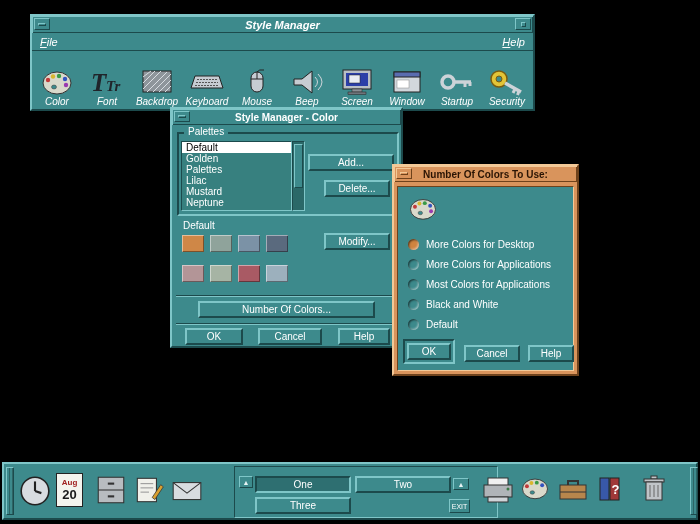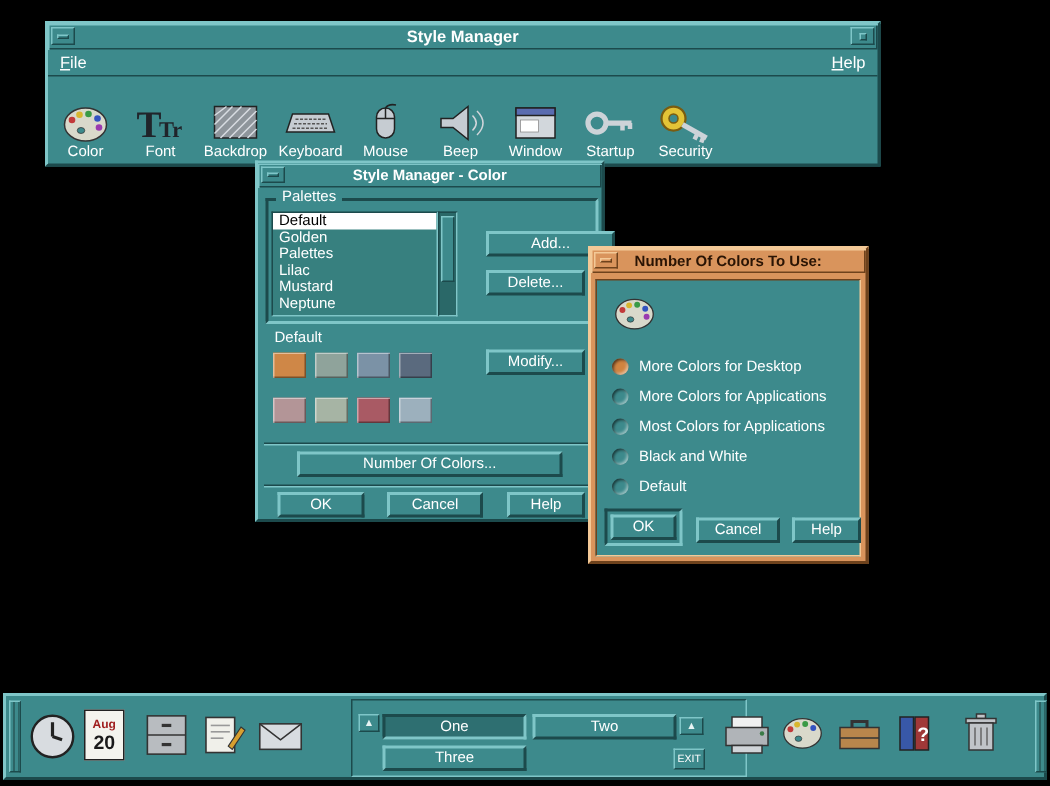--- a/index.html
+++ b/index.html
@@ -90,21 +90,21 @@
   .cal { position:absolute; width:27px; height:34px; background:#f4f4ee; border:1px solid #222;
     display:flex; flex-direction:column; align-items:center; justify-content:center; }
   .cal .mo { font-size:8px; font-weight:bold; color:#a02020; line-height:10px; }
   .cal .dy { font-size:13px; font-weight:bold; color:#1a1a1a; line-height:14px; }
 </style>
 </head>
 <body>
 
 <div class="desktop">
 
-  <div class="window" style="left:30px; top:14px; width:557px; height:97px;">
+  <div class="window" style="left:30px; top:14px; width:505px; height:97px;font-style:italic;">
     <div class="titlebar">
       <div class="wbtn" style="left:2px;">
           <i class="bar"></i>
         </div>
       <span>Style Manager</span>
       <div class="wbtn" style="right:2px;">
           <i class="sq"></i>
         </div>
     </div>
     <div class="menubar">
@@ -163,20 +163,30 @@
       </div>
 
       <div class="tool">
         <svg class="ticon" width="38" height="30" viewBox="0 0 38 30">
           <polygon points="6,12 14,12 24,4 24,26 14,18 6,18" fill="#c6ccd2" stroke="#222"></polygon>
           <path d="M27 10 q5 5 0 10 M30 7 q8 8 0 16" fill="none" stroke="#cfd5da"></path>
         </svg>
         <span class="tlabel">Beep</span>
       </div>
 
+      <div class="tool">
+        <svg class="ticon" width="38" height="30" viewBox="0 0 38 30">
+          <rect x="5" y="3" width="28" height="19" fill="#b9bfc5" stroke="#222"></rect>
+          <rect x="8" y="6" width="22" height="13" fill="#2c3fa8"></rect>
+          <rect x="11" y="8" width="11" height="8" fill="#e9ecf2" stroke="#222" stroke-width=".5"></rect>
+          <rect x="14" y="22" width="10" height="3" fill="#8a9096" stroke="#222" stroke-width=".5"></rect>
+          <rect x="10" y="25" width="18" height="2.5" fill="#6f757b" stroke="#222" stroke-width=".5"></rect>
+        </svg>
+        <span class="tlabel">Screen</span>
+      </div>
 
       <div class="tool">
         <svg class="ticon" width="38" height="30" viewBox="0 0 38 30">
           <rect x="6" y="5" width="26" height="20" fill="#d2d7dc" stroke="#222"></rect>
           <rect x="6" y="5" width="26" height="5" fill="#5a6cb0" stroke="#222"></rect>
           <rect x="9" y="13" width="12" height="8" fill="#fff" stroke="#888" stroke-width=".5"></rect>
         </svg>
         <span class="tlabel">Window</span>
       </div>
 
@@ -220,21 +230,21 @@
       <div class="lrow">Golden</div>
       <div class="lrow">Palettes</div>
       <div class="lrow">Lilac</div>
       <div class="lrow">Mustard</div>
       <div class="lrow">Neptune</div>
     </div>
     <div class="sbar" style="left:120px; top:32px; width:13px; height:70px;">
       <div class="sthumb"></div>
     </div>
 
-    <button class="btn" style="left:152px; top:45px; width:86px; height:17px;">Add...</button>
+    <button class="btn" style="left:136px; top:45px; width:86px; height:17px;">Add...</button>
     <button class="btn" style="left:152px; top:71px; width:66px; height:17px;">Delete...</button>
 
     <span class="label" style="left:11px; top:111px;">Default</span>
 
     <div class="swatch" style="left: 10px; top: 126px; background: rgb(207, 135, 71);"></div>
     <div class="swatch" style="left: 38px; top: 126px; background: rgb(143, 163, 155);"></div>
     <div class="swatch" style="left: 66px; top: 126px; background: rgb(123, 146, 166);"></div>
     <div class="swatch" style="left: 94px; top: 126px; background: rgb(90, 106, 126);"></div>
     <div class="swatch" style="left: 10px; top: 156px; background: rgb(179, 149, 151);"></div>
     <div class="swatch" style="left: 38px; top: 156px; background: rgb(166, 180, 164);"></div>

